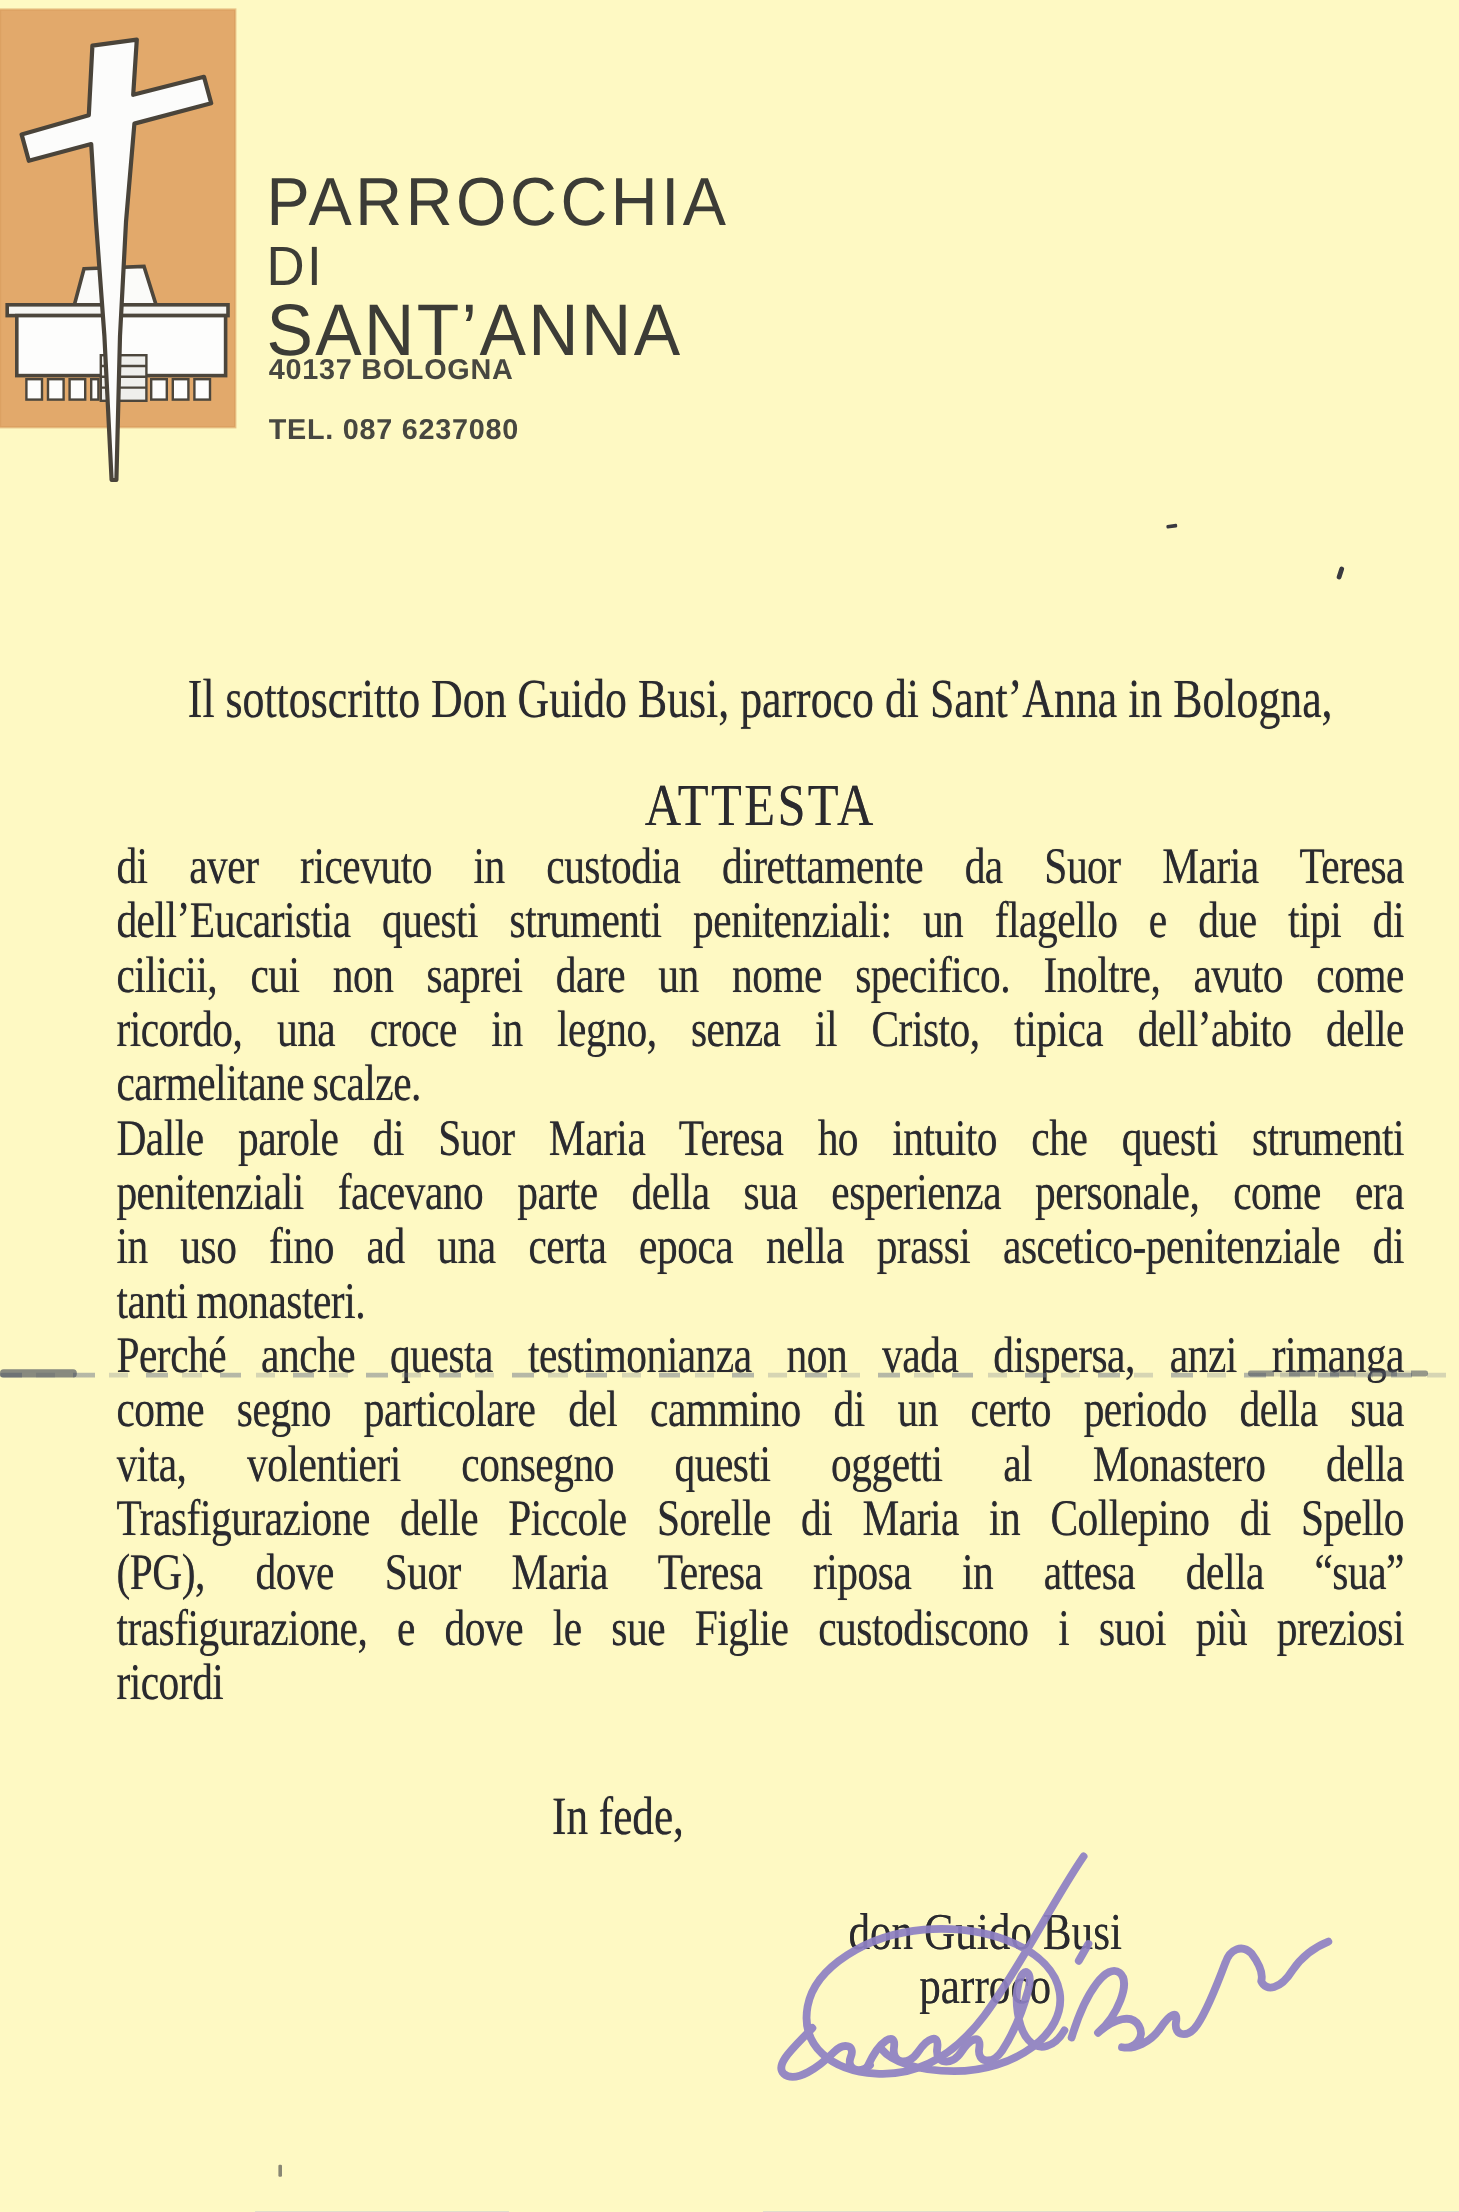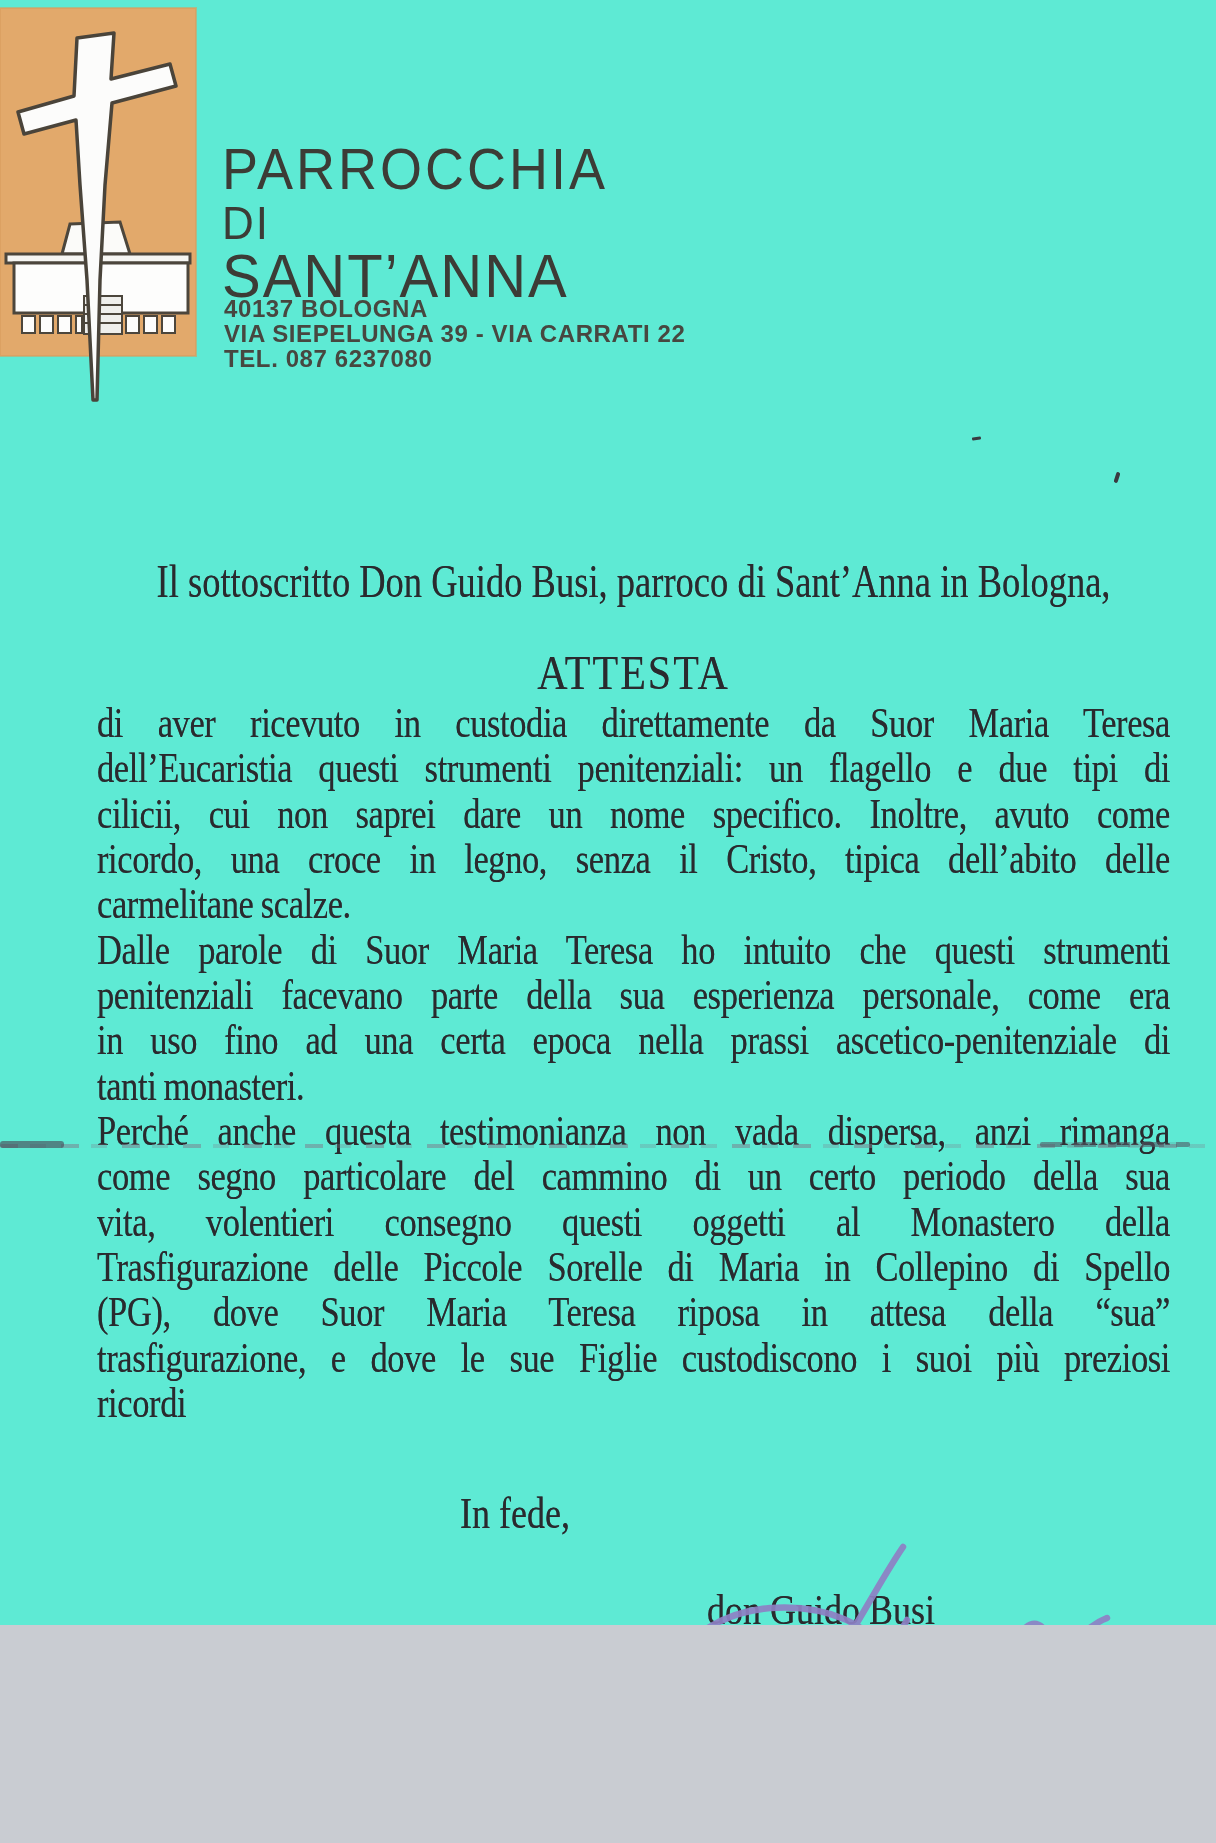--- a/index.html
+++ b/index.html
@@ -1,20 +1,20 @@
 <!DOCTYPE html>
 <html><head>
 <meta charset="utf-8">
 <style>
   html,body{margin:0;padding:0;background:#c9ccd2;}
   #canvas{
     position:relative;
-    width:1216px;height:1625px;
+    width:1216px;height:1843px;
     margin:0 auto;
-    background:#5eead4;
+    background:#fef9c3;
     overflow:hidden;
     font-family:"Liberation Serif", serif;
     color:#2a2a2e;
   }
   
   #logo-svg{position:absolute;left:0;top:0;}
   .org-name{
     position:absolute;left:222px;
     font-family:"Liberation Sans", sans-serif;
     color:#3c3c36;
@@ -122,21 +122,20 @@
     <rect x="162" y="316" width="13" height="17" fill="#fdfdfc" stroke="#4c463c" stroke-width="2"></rect>
 
     <polygon points="77,38 114,33 111,79 170,64 176,86 112,103 105,185 100,280 97,400 93,400 87,280 80,185 76,120 24,134 18,112 74,96" fill="#fcfcfb" stroke="#4a443a" stroke-width="3.5" stroke-linejoin="round"></polygon>
   </svg>
 
   <div class="org-name" id="org-line1">PARROCCHIA</div>
   <div class="org-name" id="org-line2">DI</div>
   <div class="org-name" id="org-line3">SANT’ANNA</div>
 
   <div class="addr" id="addr1">40137 BOLOGNA</div>
-  <div class="addr" id="addr2">VIA SIEPELUNGA 39 - VIA CARRATI 22</div>
   <div class="addr" id="addr3">TEL. 087 6237080</div>
 
   <div id="intro-line" class="scan">Il sottoscritto Don Guido Busi, parroco di Sant’Anna in Bologna,</div>
 
   <div id="attesta" class="scan">ATTESTA</div>
 
   <div id="paragraphs" class="scan">
     <div class="bline jline">di aver ricevuto in custodia direttamente da Suor Maria Teresa</div>
     <div class="bline jline">dell’Eucaristia questi strumenti penitenziali: un flagello e due tipi di</div>
     <div class="bline jline">cilicii, cui non saprei dare un nome specifico. Inoltre, avuto come</div>

